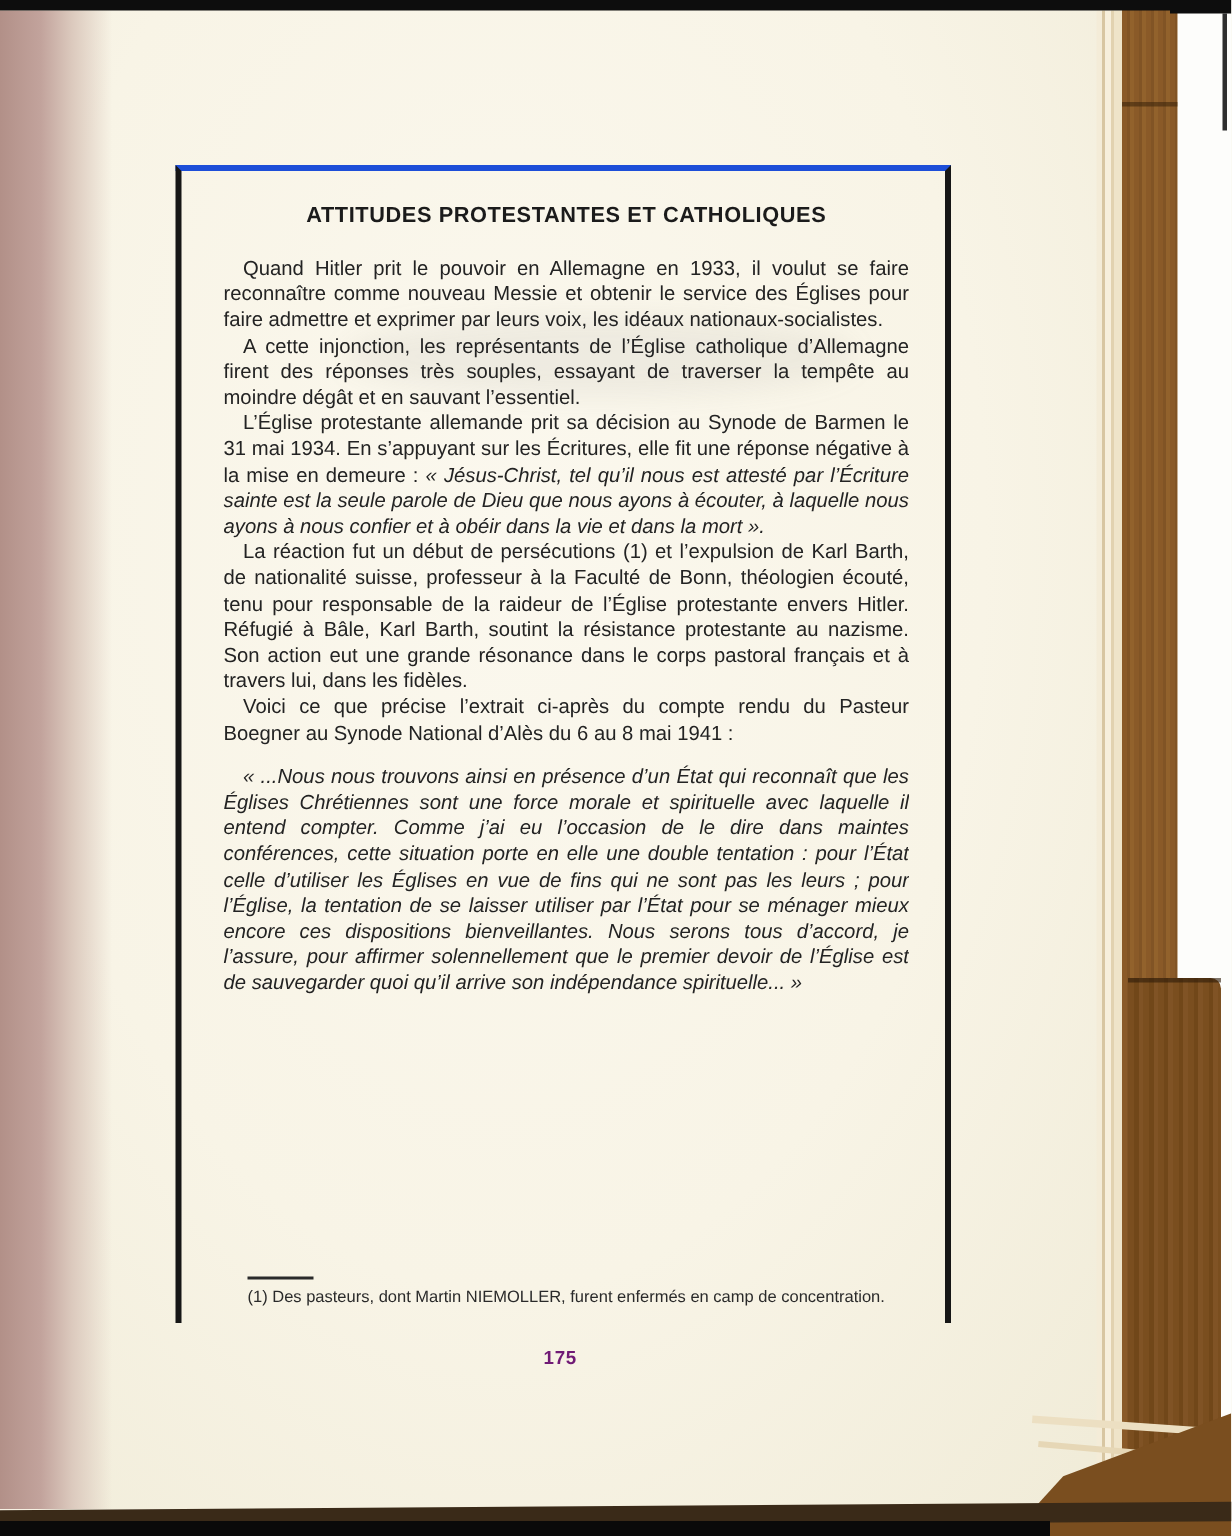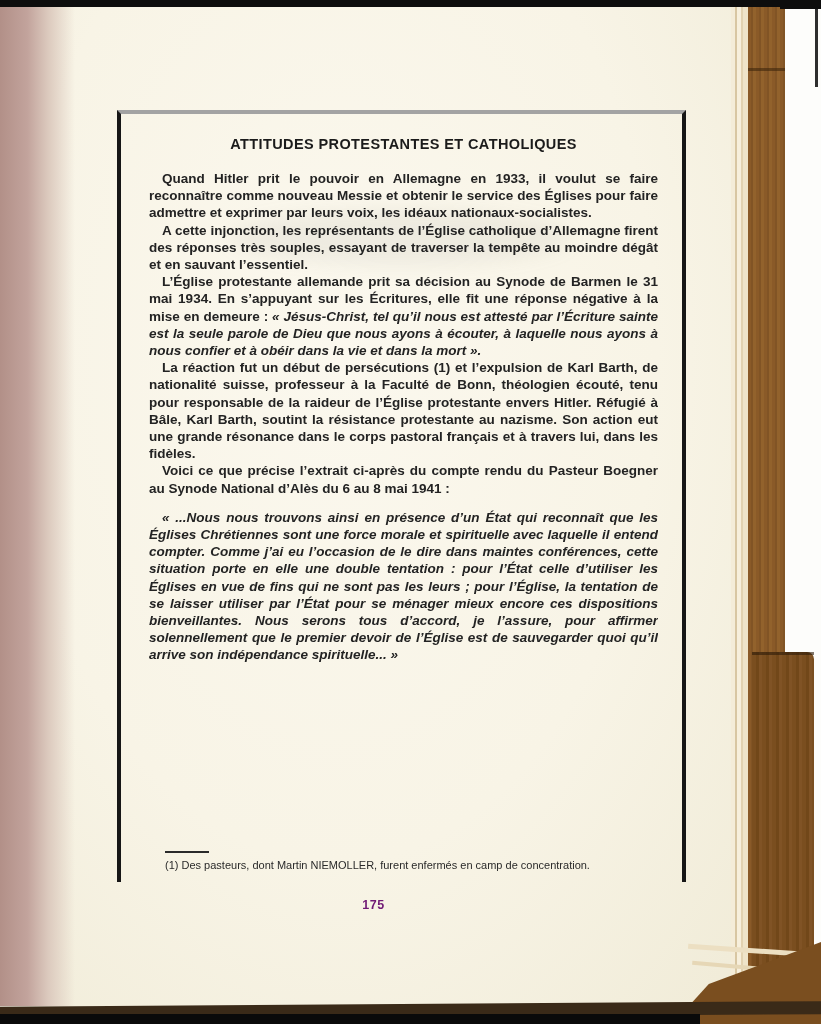--- a/index.html
+++ b/index.html
@@ -50,32 +50,32 @@
   .sheet-edge-1{ position:absolute; left:688px; top:948px; width:125px; height:5px; background:#ecdfc2; transform:rotate(4deg); }
   .sheet-edge-2{ position:absolute; left:692px; top:966px; width:122px; height:4px; background:#e6d7b6; transform:rotate(5deg); }
   .corner-wedge{
     position:absolute; right:0; bottom:0; width:165px; height:105px;
     background:var(--cover-brown-dark,#7a4e1f);
     clip-path:polygon(10% 100%, 32% 62%, 100% 22%, 100% 100%);
   }
 
   
   .frame {
-    position:absolute; left:117px; top:110px; width:569px; height:772px;
-    border-top:4px solid #a3a3a3; border-left:4px solid #161616; border-right:4px solid #161616;
+    position:absolute; left:117px; top:110px; width:517px; height:772px;
+    border-top:4px solid #1d4ed8; border-left:4px solid #161616; border-right:4px solid #161616;
     padding:18px 24px 10px 28px;
     display:flex; flex-direction:column;
     color:var(--ink,#232323);
   }
   .title {
     text-align:center; font-weight:bold; font-size:14.5px; letter-spacing:0.4px;
     margin:4px 0 18px 0; color:#1b1b1b;
   }
   .article-body { flex:1 1 auto; overflow:hidden; font-size:13.5px; line-height:17.2px; text-align:justify; }
-  .para   { margin:0; text-indent:13px;font-weight:bold; }
+  .para   { margin:0; text-indent:13px; }
   .spaced { margin-top:12px; }
   .it     { font-style:italic; }
   .footnote-block { margin-top:auto; padding-top:6px;margin-left:16px; }
   .footnote-rule  { width:44px; border-top:2px solid #2a2a2a; margin:0 0 5px 0; }
   .footnote-text  { font-size:11px; line-height:14px; color:#2a2a2a; }
   .page-number {
     position:absolute; left:117px; top:898px; width:513px;
     text-align:center; font-weight:bold; font-size:12.5px; letter-spacing:0.5px; color:#701a75;
   }
 </style>

